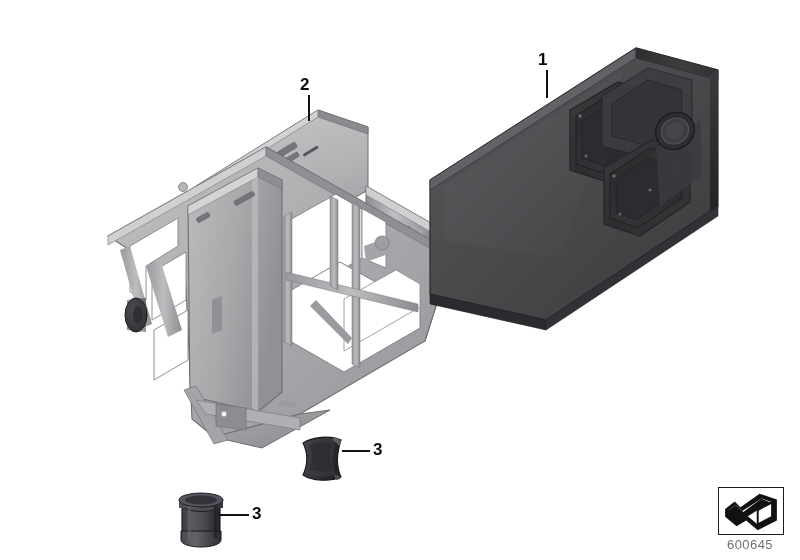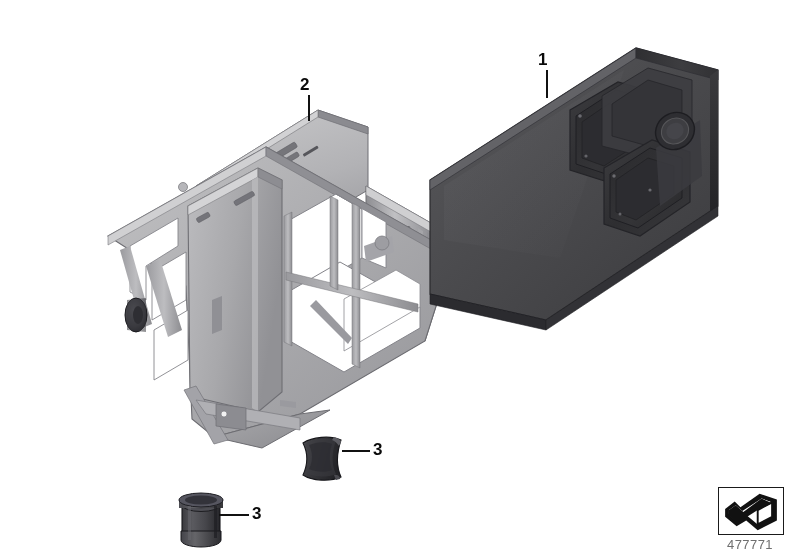--- a/index.html
+++ b/index.html
@@ -341,15 +341,15 @@
   <div id="viewbox">
     <svg viewBox="0 0 66 48">
       <path d="M6,22 L16,14 L22,20 L42,6 L60,12 L60,34 L40,44 L28,34 L18,40 L6,30 Z" fill="#111111"></path>
       <path d="M10,23 L17,18 L24,24 L44,11 L55,15 L55,30 L40,38 L29,29 L18,35 L10,28 Z" fill="#ffffff"></path>
       <path d="M44,11 L55,15 L55,30 L40,38 L40,22 Z" fill="#ffffff"></path>
       <path d="M55,15 L55,30 L40,38 L40,23 Z" fill="#ffffff" stroke="#111111" stroke-width="2"></path>
       <path d="M10,23 L17,18 L25,25 L44,11 L55,16 L40,23 L29,30 L18,36 L10,29 Z" fill="#111111"></path>
     </svg>
   </div>
 
-  <div id="diagram-number">477771</div>
+  <div id="diagram-number">600645</div>
 
 </div>
 
 </body></html>

